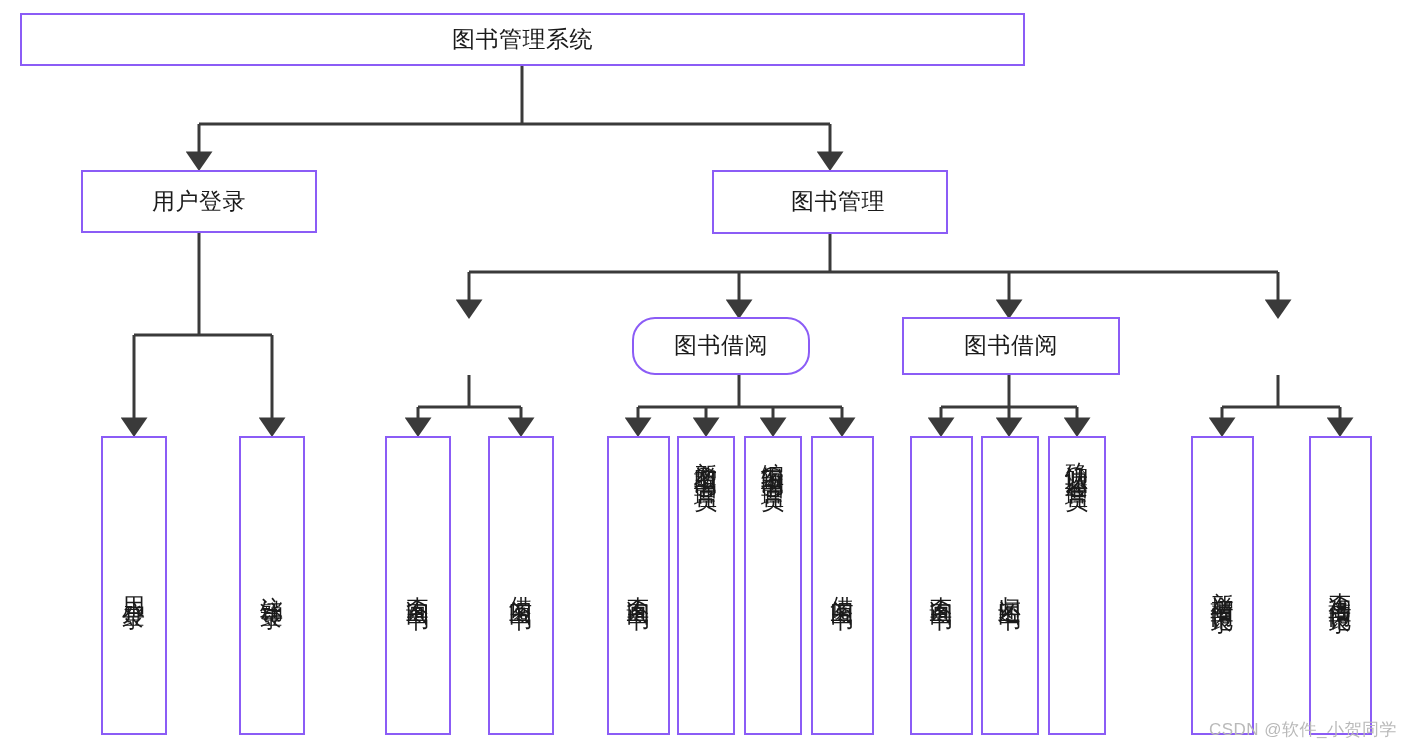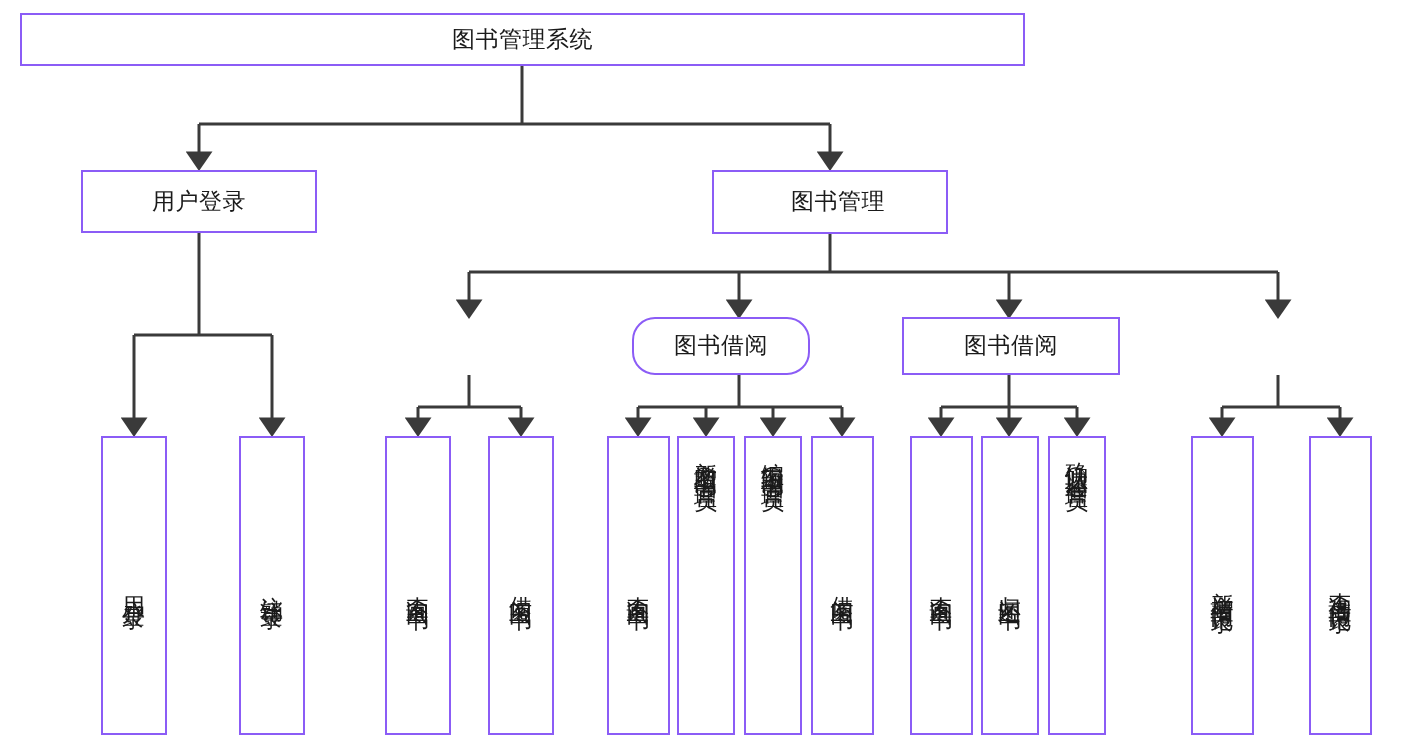--- a/index.html
+++ b/index.html
@@ -182,14 +182,15 @@
     <span class="node-label-v">确认归还（管理员）</span>
   </div>
 
   <div class="node-box leaf-box centered" style="left:1191px; top:436px; width:63px; height:299px;">
     <span class="node-label-v">新增借阅记录</span>
   </div>
   <div class="node-box leaf-box centered" style="left:1309px; top:436px; width:63px; height:299px;">
     <span class="node-label-v">查询借阅记录</span>
   </div>
 
+  <div id="watermark">CSDN @软件_小贺同学</div>
 
 </div>
 
 </body></html>

